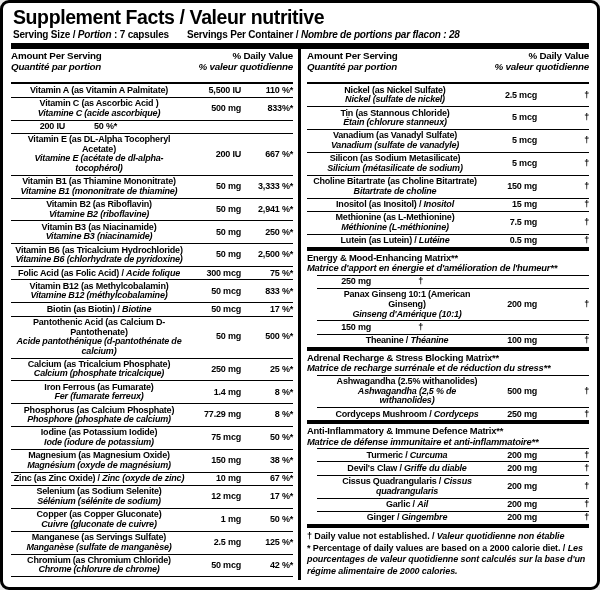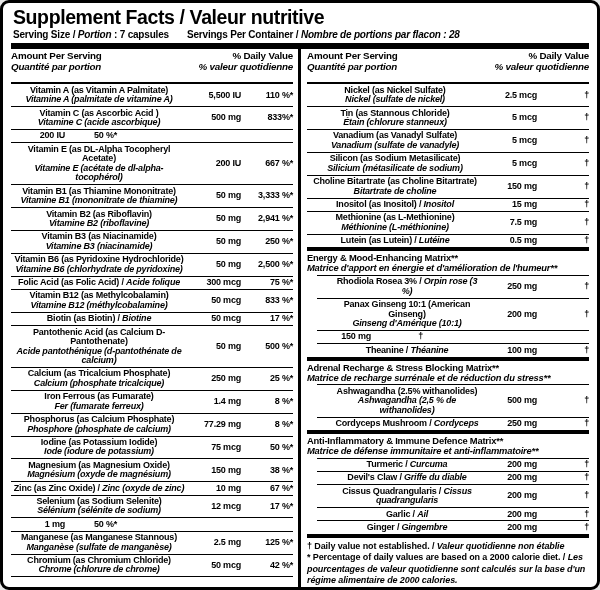--- a/index.html
+++ b/index.html
@@ -61,21 +61,21 @@
 
   <div class="columns">
 
     <div class="col left">
       <div class="col-head">
         <div><span>Amount Per Serving</span><span class="hfr">Quantité par portion</span></div>
         <div class="hright"><span>% Daily Value</span><span class="hfr">% valeur quotidienne</span></div>
       </div>
       <div class="rows">
           <div class="row">
-    <div class="nm"><span class="en">Vitamin A (as Vitamin A Palmitate)</span><span class="fr">Vitamine A (palmitate de vitamine A)</span></div>
+    <div class="nm"><span class="en">Vitamin A (as Vitamin A Palmitate)</span></div>
     <div class="amt">5,500 IU</div>
     <div class="dv">110 %*</div>
   </div>
           <div class="row">
     <div class="nm"><span class="en">Vitamin C (as Ascorbic Acid )</span><span class="fr">Vitamine C (acide ascorbique)</span></div>
     <div class="amt">500 mg</div>
     <div class="dv">833%*</div>
   </div>
           <div class="row">
     <div class="amt">200 IU</div>
@@ -95,21 +95,21 @@
     <div class="nm"><span class="en">Vitamin B2 (as Riboflavin)</span><span class="fr">Vitamine B2 (riboflavine)</span></div>
     <div class="amt">50 mg</div>
     <div class="dv">2,941 %*</div>
   </div>
           <div class="row">
     <div class="nm"><span class="en">Vitamin B3 (as Niacinamide)</span><span class="fr">Vitamine B3 (niacinamide)</span></div>
     <div class="amt">50 mg</div>
     <div class="dv">250 %*</div>
   </div>
           <div class="row">
-    <div class="nm"><span class="en">Vitamin B6 (as Pyridoxine Hydrochloride)</span><span class="fr">Vitamine B6 (chlorhydrate de pyridoxine)</span></div>
+    <div class="nm"><span class="en">Vitamin B6 (as Tricalcium Hydrochloride)</span><span class="fr">Vitamine B6 (chlorhydrate de pyridoxine)</span></div>
     <div class="amt">50 mg</div>
     <div class="dv">2,500 %*</div>
   </div>
           <div class="row single">
     <div class="nm"><span class="en">Folic Acid (as Folic Acid) / </span><span class="fr">Acide folique</span></div>
     <div class="amt">300 mcg</div>
     <div class="dv">75 %*</div>
   </div>
           <div class="row">
     <div class="nm"><span class="en">Vitamin B12 (as Methylcobalamin)</span><span class="fr">Vitamine B12 (méthylcobalamine)</span></div>
@@ -155,25 +155,26 @@
     <div class="nm"><span class="en">Zinc (as Zinc Oxide) / </span><span class="fr">Zinc (oxyde de zinc)</span></div>
     <div class="amt">10 mg</div>
     <div class="dv">67 %*</div>
   </div>
           <div class="row">
     <div class="nm"><span class="en">Selenium (as Sodium Selenite)</span><span class="fr">Sélénium (sélénite de sodium)</span></div>
     <div class="amt">12 mcg</div>
     <div class="dv">17 %*</div>
   </div>
           <div class="row">
+    <div class="nm"><span class="en">Copper (as Copper Gluconate)</span><span class="fr">Cuivre (gluconate de cuivre)</span></div>
     <div class="amt">1 mg</div>
     <div class="dv">50 %*</div>
   </div>
           <div class="row">
-    <div class="nm"><span class="en">Manganese (as Manganese Stannous)</span><span class="fr">Manganèse (sulfate de manganèse)</span></div>
+    <div class="nm"><span class="en">Manganese (as Servings Sulfate)</span><span class="fr">Manganèse (sulfate de manganèse)</span></div>
     <div class="amt">2.5 mg</div>
     <div class="dv">125 %*</div>
   </div>
           <div class="row">
     <div class="nm"><span class="en">Chromium (as Chromium Chloride)</span><span class="fr">Chrome (chlorure de chrome)</span></div>
     <div class="amt">50 mcg</div>
     <div class="dv">42 %*</div>
   </div>
           <div class="row">
     
@@ -232,21 +233,20 @@
     <div class="amt">0.5 mg</div>
     <div class="dv">†</div>
   </div>
         </div>
       <div class="hbar"></div>
 
       <div class="sec">
         <div class="sec-title"><span class="st-en">Energy &amp; Mood-Enhancing Matrix**</span><span class="st-fr">Matrice d'apport en énergie et d'amélioration de l'humeur**</span></div>
         <div class="sec-rows">
             <div class="row single">
-    <div class="nm"><span class="en">Rhodiola Rosea 3% / </span><span class="fr">Orpin rose (3 %)</span></div>
     <div class="amt">250 mg</div>
     <div class="dv">†</div>
   </div>
             <div class="row">
     <div class="nm"><span class="en">Panax Ginseng 10:1 (American Ginseng)</span><span class="fr">Ginseng d'Amérique (10:1)</span></div>
     <div class="amt">200 mg</div>
     <div class="dv">†</div>
   </div>
             <div class="row">
     <div class="amt">150 mg</div>

